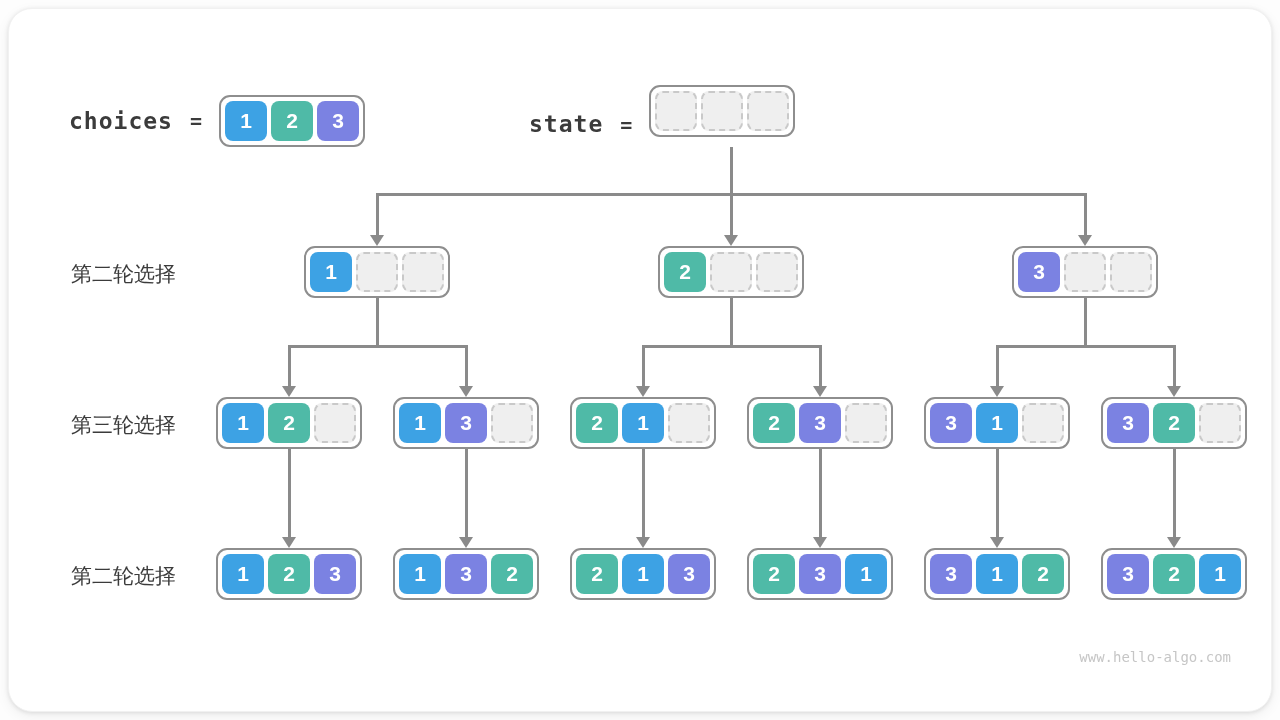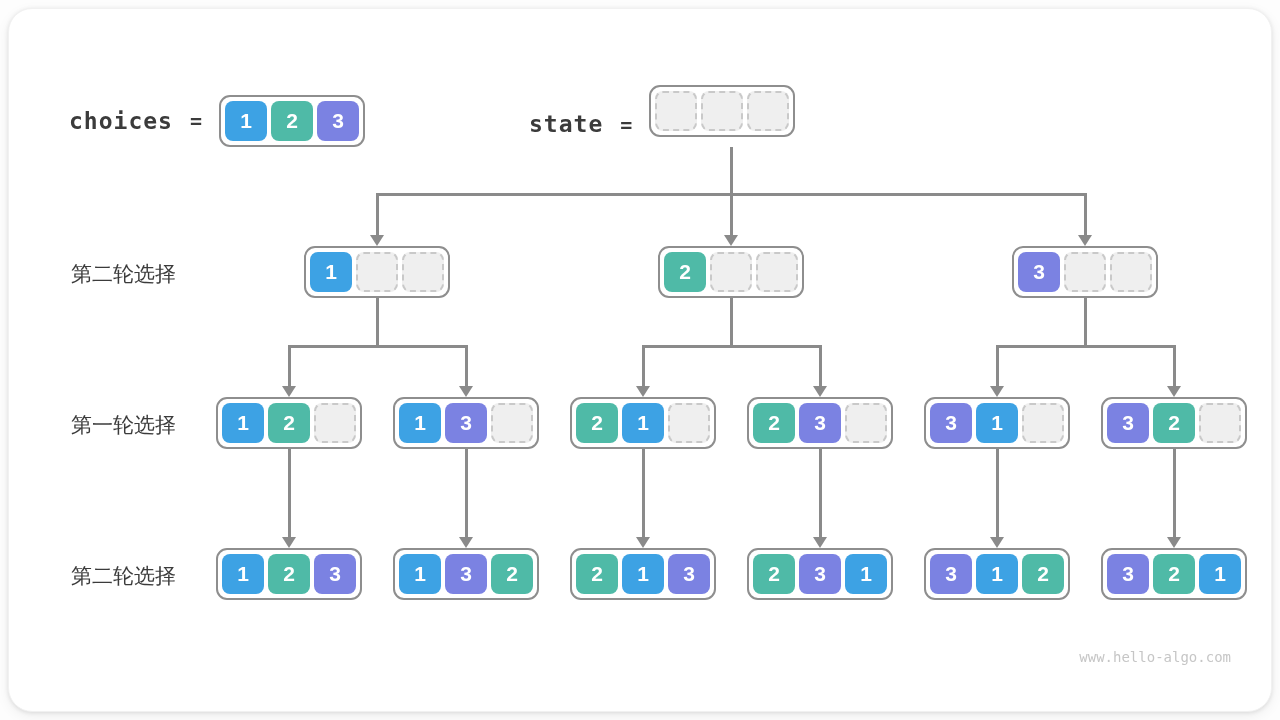--- a/index.html
+++ b/index.html
@@ -52,21 +52,21 @@
       <span class="code-label">state</span>
       <span class="eq">=</span>
       <span id="state-node-slot"><div class="node">
             <div class="cell empty"></div>
             <div class="cell empty"></div>
             <div class="cell empty"></div>
           </div></span>
     </div>
 
     <div class="rowlabel" style="top:251px;">第二轮选择</div>
-    <div class="rowlabel" style="top:402px;">第一轮选择</div>
+    <div class="rowlabel" style="top:402px;">第三轮选择</div>
     <div class="rowlabel" style="top:553px;">第二轮选择</div>
 
     <div id="tree-layer">
         <div class="vline" style="left: 720.5px; top: 138px; width: 3px; height: 48.5px;"></div>
         <div class="hline" style="left: 366.5px; top: 183.5px; width: 711px; height: 3px;"></div>
         <div class="vline" style="left: 366.5px; top: 185px; width: 3px; height: 42px;"></div>
         <div class="ahead" style="left: 361px; top: 226px;"></div>
         <div class="vline" style="left: 720.5px; top: 185px; width: 3px; height: 42px;"></div>
         <div class="ahead" style="left: 715px; top: 226px;"></div>
         <div class="vline" style="left: 1074.5px; top: 185px; width: 3px; height: 42px;"></div>

